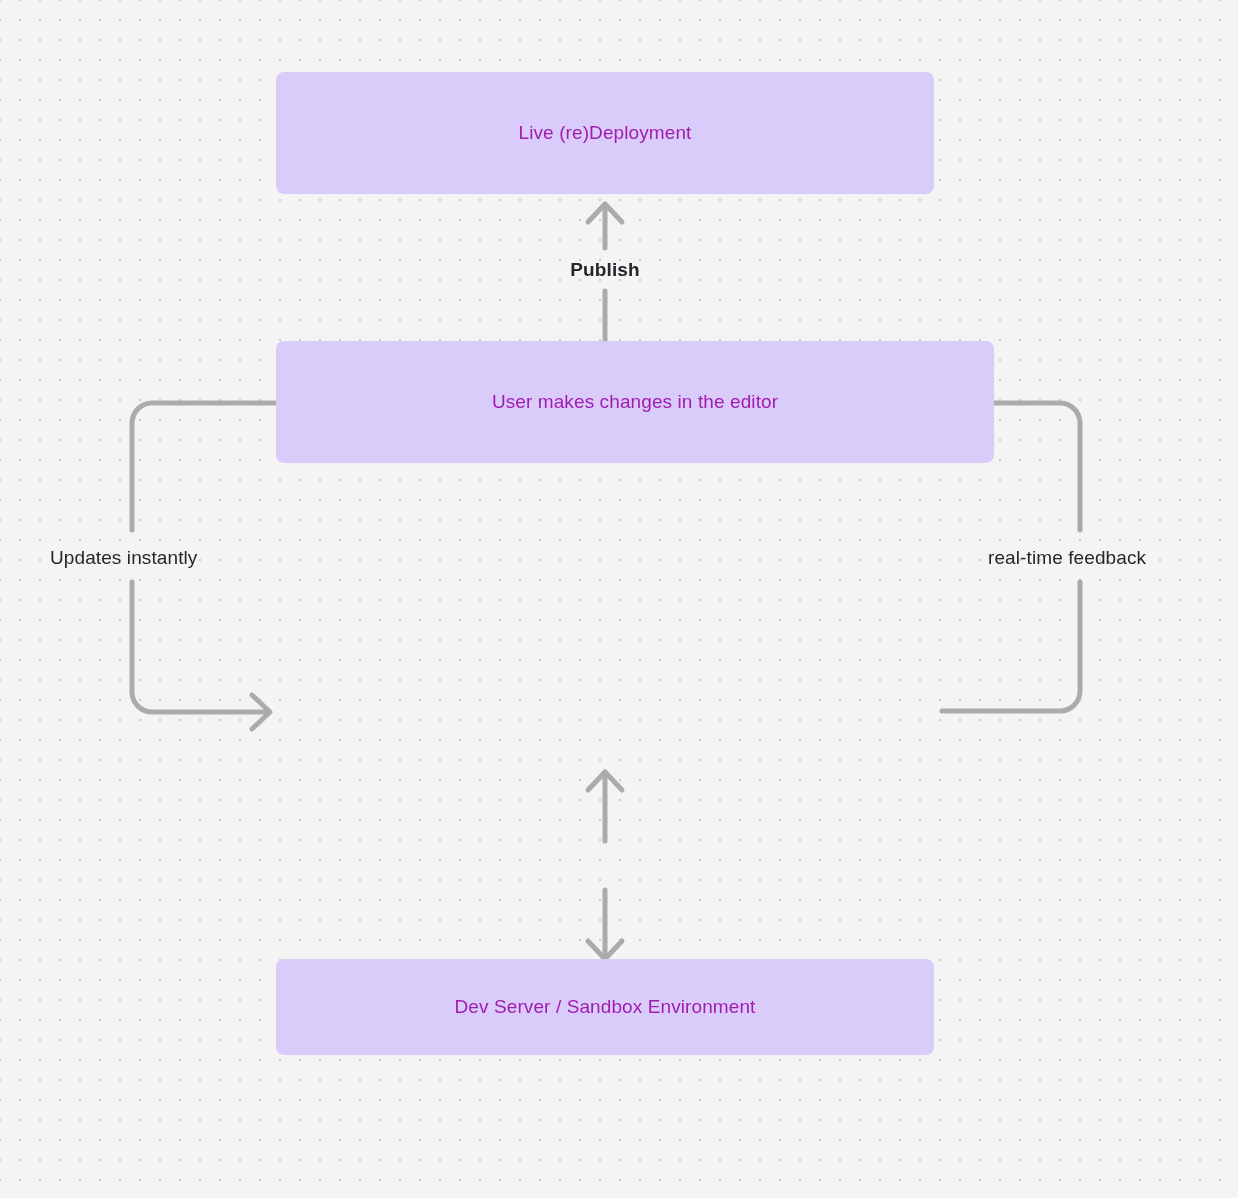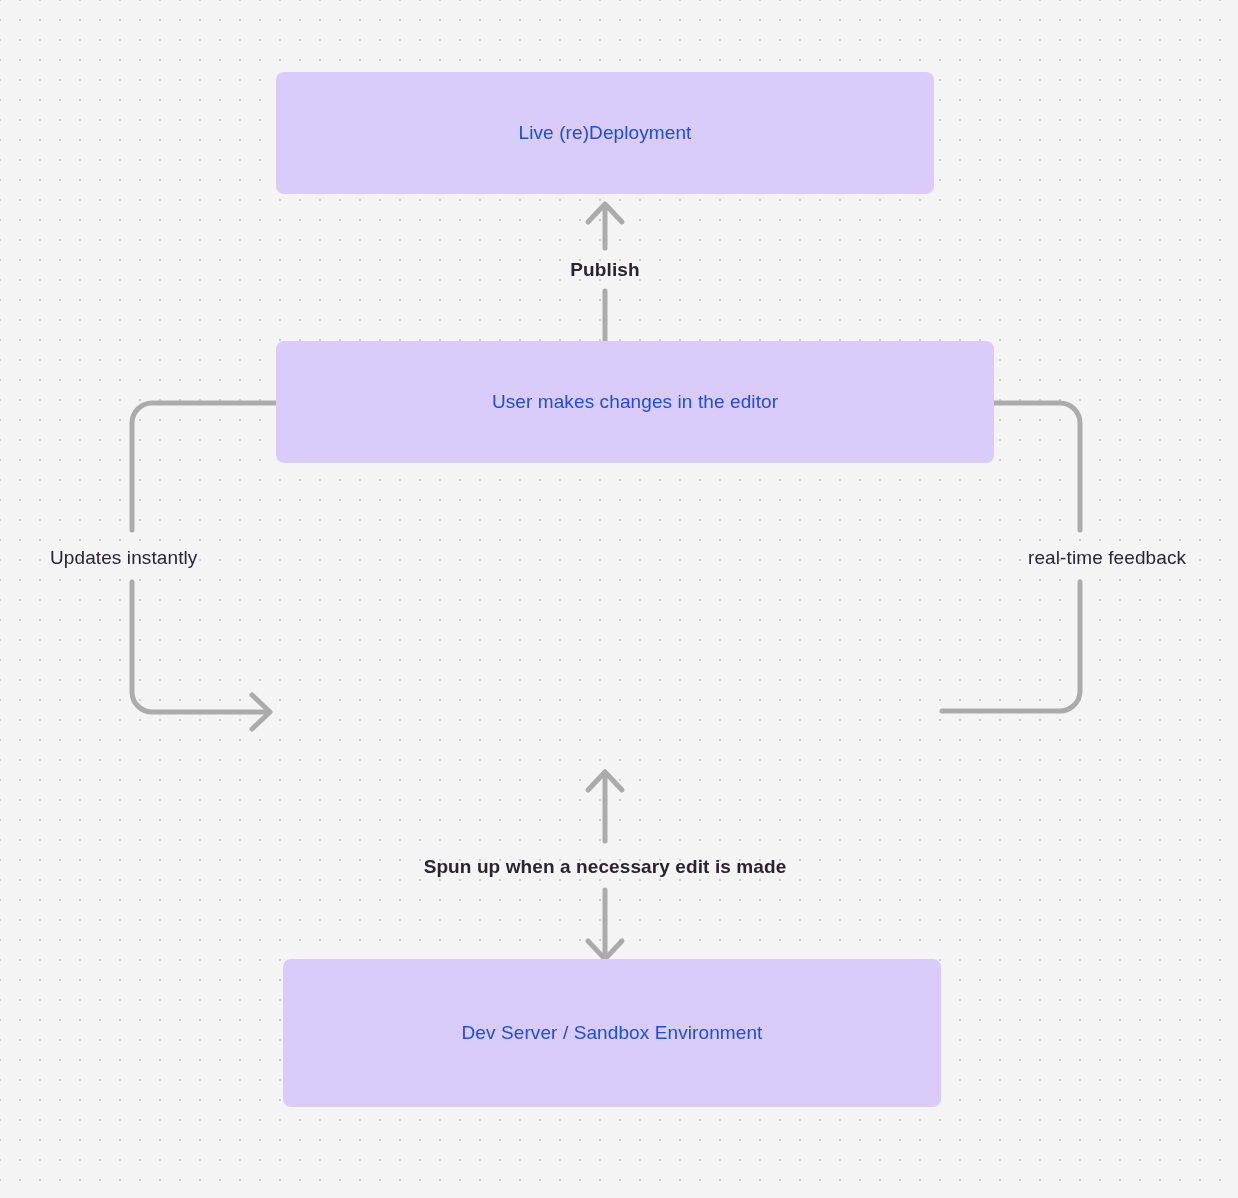--- a/index.html
+++ b/index.html
@@ -23,21 +23,21 @@
     background: #D9CCFB;
     border-radius: 8px;
     display: flex;
     align-items: center;
     justify-content: center;
     box-sizing: border-box;
   }
   .node-label {
     font-family: "Liberation Sans", sans-serif;
     font-size: 19px;
-    color: #1d4ed8;
+    color: #a21caf;
     letter-spacing: 0.1px;
     text-align: center;
     line-height: 1.3;
     white-space: nowrap;
   }
   #edge-layer {
     position: absolute;
     left: 0;
     top: 0;
     width: 1238px;
@@ -97,25 +97,24 @@
 
   <div class="node" style="left:276px; top:72px; width:658px; height:122px;">
     <span class="node-label">Live (re)Deployment</span>
   </div>
 
   <div class="node" style="left:276px; top:341px; width:718px; height:122px;">
     <span class="node-label">User makes changes in the editor</span>
   </div>
 
 
-  <div class="node" style="left:283px; top:959px; width:658px; height:148px;">
+  <div class="node" style="left:276px; top:959px; width:658px; height:96px;">
     <span class="node-label">Dev Server / Sandbox Environment</span>
   </div>
 
   <div class="edge-label el-center" style="left:605px; top:269px;">Publish</div>
 
   <div class="edge-label" style="left:50px; top:557px; transform:translateY(-50%);">Updates instantly</div>
 
-  <div class="edge-label" style="left:988px; top:557px; transform:translateY(-50%);margin-left:40px;">real-time feedback</div>
+  <div class="edge-label" style="left:988px; top:557px; transform:translateY(-50%);">real-time feedback</div>
 
-  <div class="edge-label el-center" style="left:605px; top:866px;">Spun up when a necessary edit is made</div>
 
 </div>
 
 </body></html>

